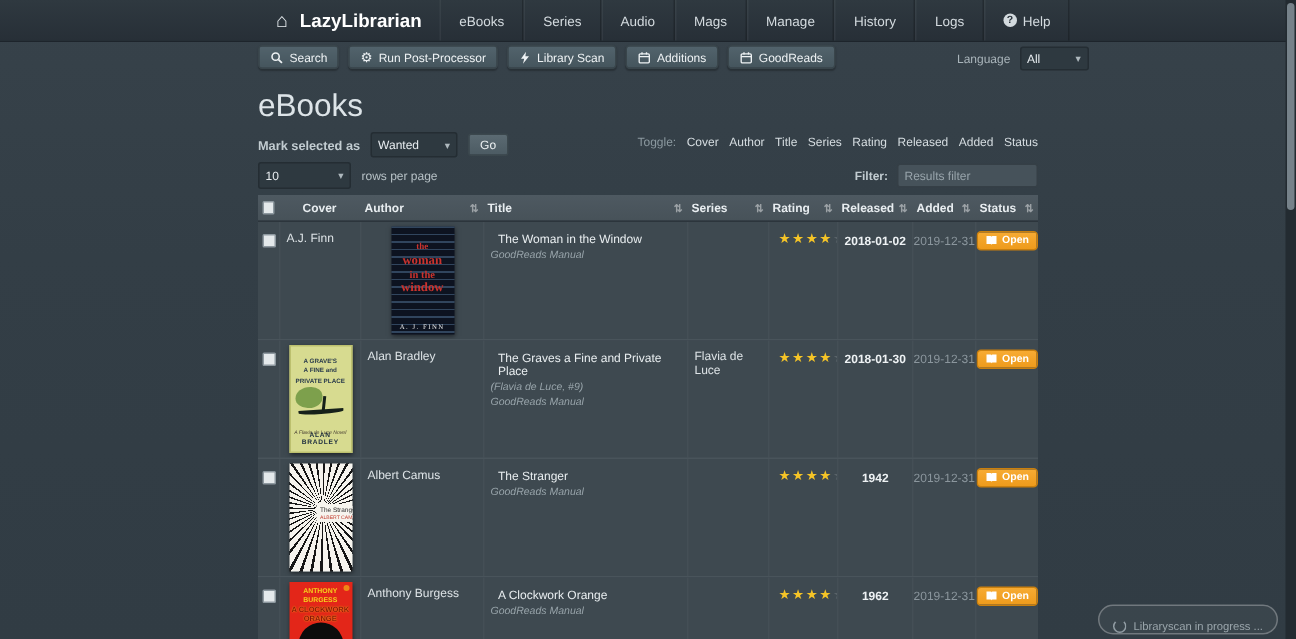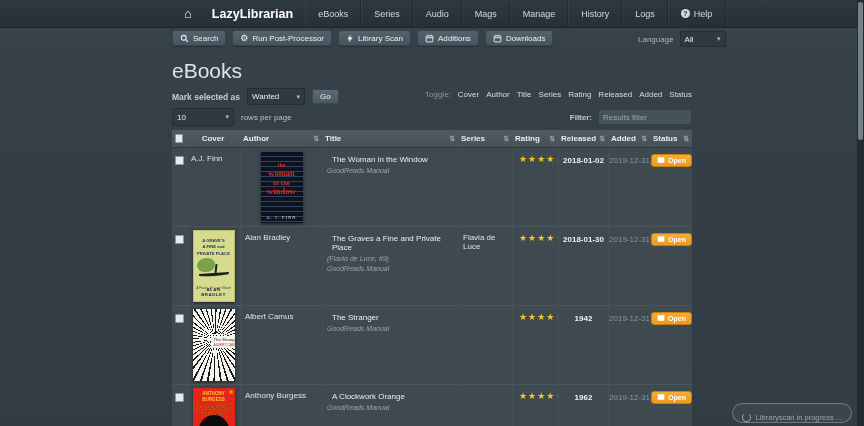--- a/index.html
+++ b/index.html
@@ -5,21 +5,21 @@
   html,body{margin:0;padding:0;background:#222;}
   #app{position:relative;width:864px;height:426px;overflow:hidden;
        background:linear-gradient(180deg,#37424a 0%,#333e46 40%,#313c44 100%);
        font-family:"Liberation Sans",sans-serif;-webkit-font-smoothing:antialiased;}
 
   
   .navbar{position:absolute;top:0;left:0;right:0;height:27px;
           background:linear-gradient(180deg,#2f3940,#272f37);
           border-bottom:1px solid #1d242b;display:flex;align-items:stretch;}
   .nav-inner{margin-left:172px;display:flex;align-items:stretch;}
-  .brand{display:flex;align-items:center;gap:20px;padding:0 12px;color:#fff;
+  .brand{display:flex;align-items:center;gap:8px;padding:0 12px;color:#fff;
          font-size:12.5px;font-weight:bold;cursor:pointer;}
   .home-icon::before{content:"⌂";font-size:13px;color:#e8edf0;}
   .nav-link{display:flex;align-items:center;gap:4px;padding:0 12px;color:#d3dade;
             font-size:9px;cursor:pointer;border-left:1px solid rgba(255,255,255,0.05);
             border-right:1px solid rgba(0,0,0,0.22);}
   .gear-icon::before{content:"⚙";font-size:10px;color:#d3dade;}
   .q-icon{width:9px;height:9px;border-radius:50%;background:#d3dade;color:#2a333b;
           font-size:7px;font-weight:bold;display:inline-flex;align-items:center;justify-content:center;}
   .q-icon::before{content:"?";}
 
@@ -203,21 +203,21 @@
     </button>
     <button class="tbtn">
       <span>
         <svg width="9" height="9" viewBox="0 0 12 12">
             <rect x="1.5" y="2.5" width="9" height="8" rx="1" fill="none" stroke="currentColor" stroke-width="1.2"></rect>
             <line x1="1.5" y1="5" x2="10.5" y2="5" stroke="currentColor" stroke-width="1.2"></line>
             <line x1="4" y1="1" x2="4" y2="3" stroke="currentColor" stroke-width="1.2"></line>
             <line x1="8" y1="1" x2="8" y2="3" stroke="currentColor" stroke-width="1.2"></line>
           </svg>
       </span>
-      <span>Downloads</span>
+      <span>GoodReads</span>
     </button>
   </div>
 
   <div class="language">
     <span class="lang-label">Language</span>
     <div class="mini-select caret" style="width:36px;">
       <span>All</span>
     </div>
   </div>
 

